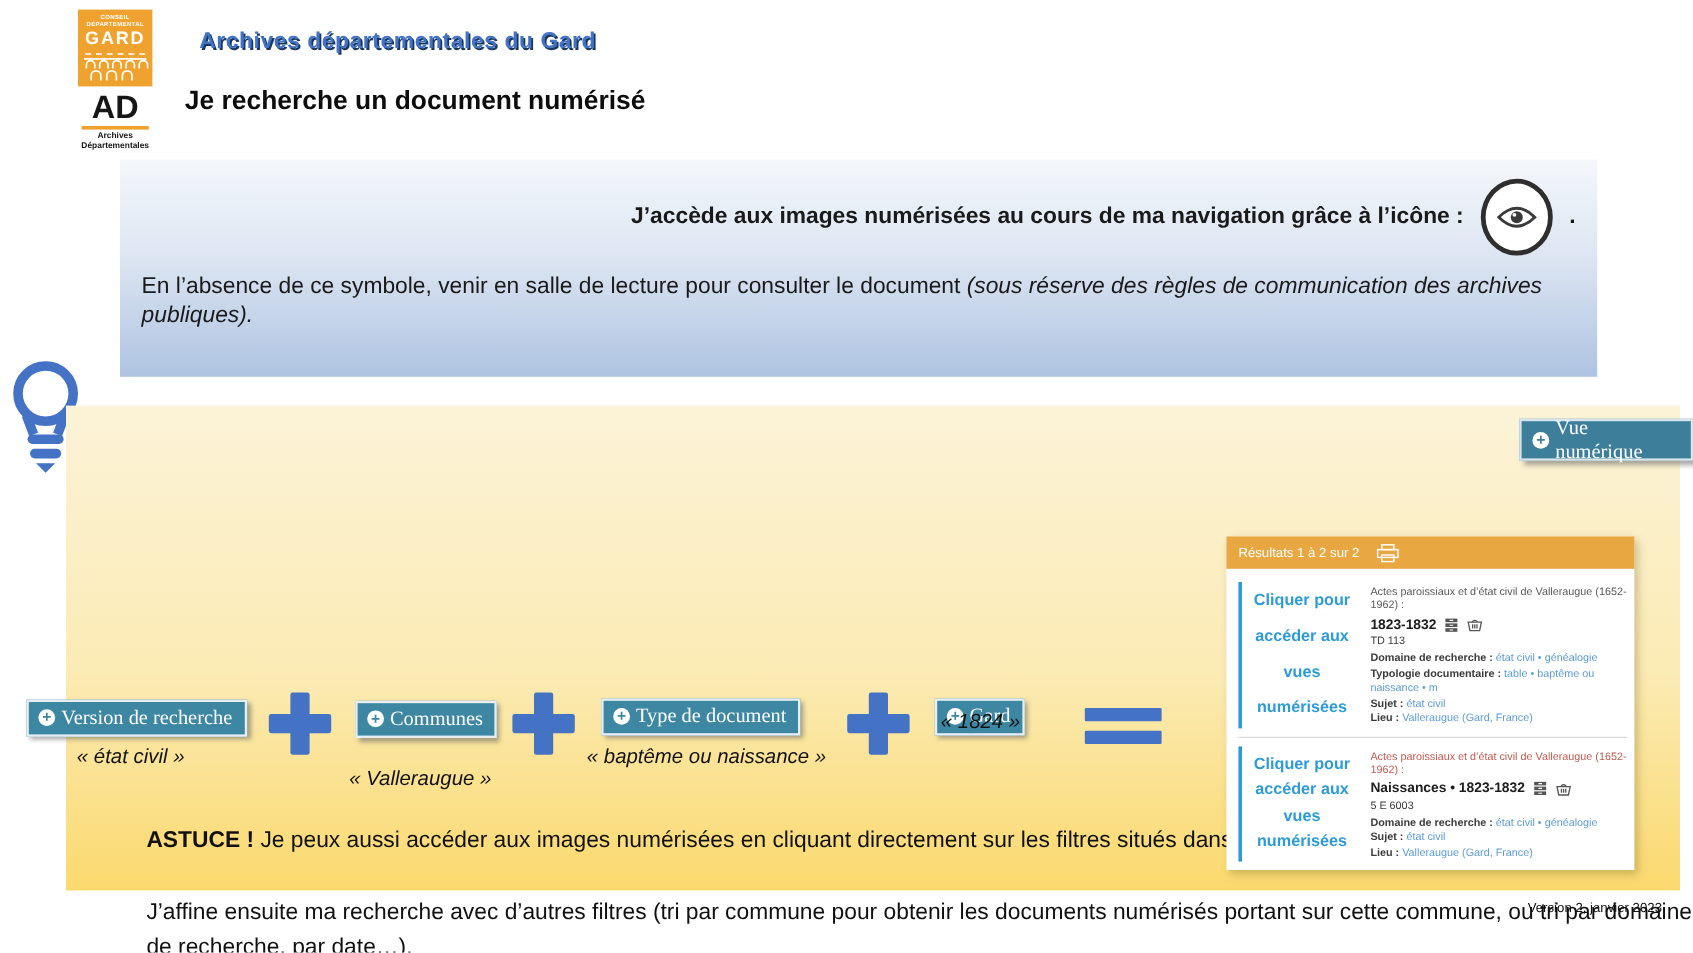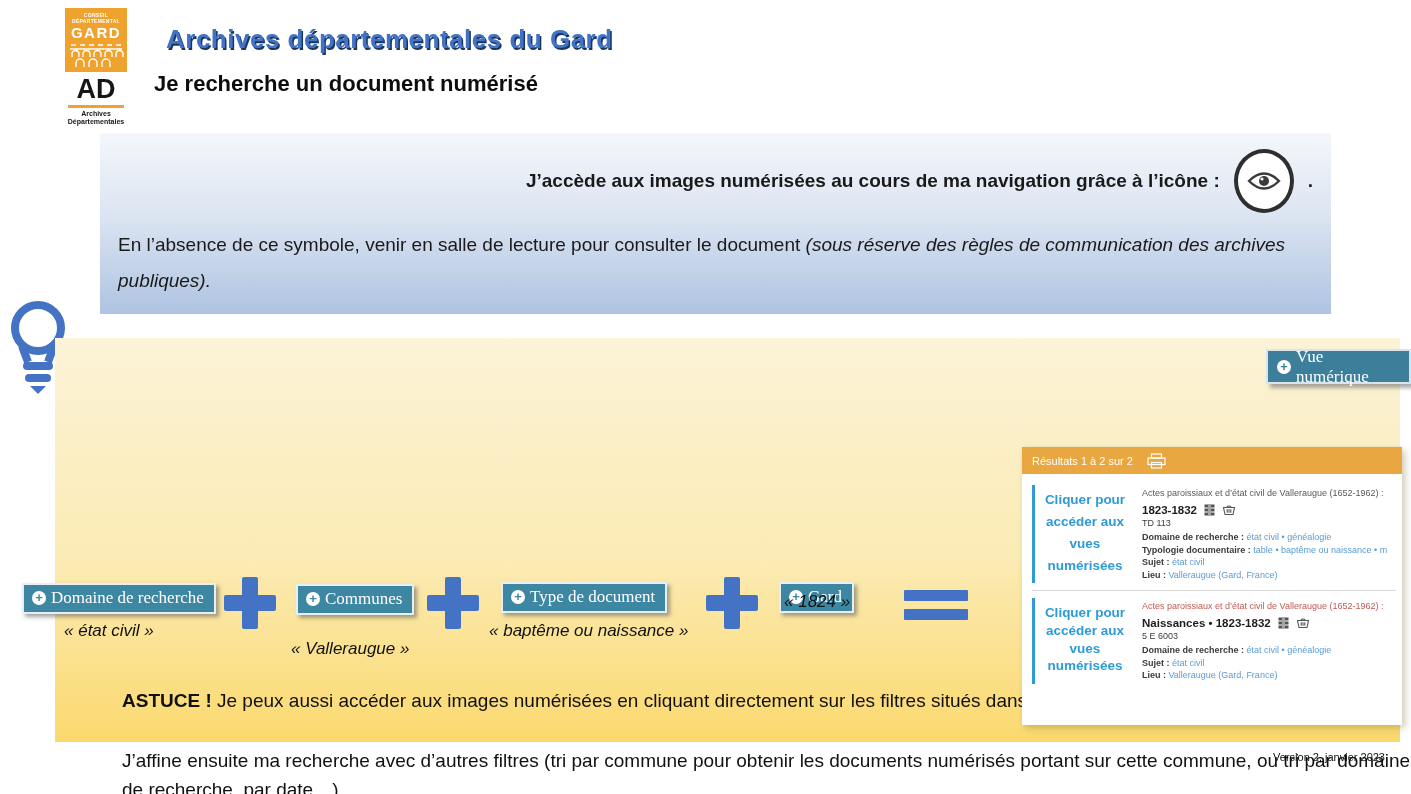--- a/index.html
+++ b/index.html
@@ -13,39 +13,39 @@
   .logo-block { position:absolute; left:64px; top:8px; width:64px; text-align:center; }
   .logo-square { width:62px; height:64px; background:#EFA32E; color:#fff; padding-top:4px; margin:0 auto; }
   .logo-council { font-size:5px; font-weight:bold; line-height:6px; letter-spacing:.3px; }
   .logo-gard { font-size:15px; font-weight:bold; letter-spacing:1.5px; line-height:17px; }
   .logo-ad { font-size:27px; font-weight:bold; color:#161616; line-height:30px; margin-top:2px; }
   .logo-rule { width:56px; height:3px; background:#EFA32E; margin:1px auto 2px; }
   .logo-sub { font-size:7px; font-weight:bold; color:#161616; line-height:8px; }
 
   
   .main-title {
-    position:absolute; left:166px; top:24px; font-size:26px; font-weight:bold;
+    position:absolute; left:166px; top:24px; font-size:19px; font-weight:bold;
     color:#4472C4; text-shadow:1.5px 1.5px 0 #17375E; letter-spacing:.5px;
   }
   .sub-title { position:absolute; left:154px; top:71px; font-size:22px; font-weight:bold; color:#0d0d0d; }
 
   
   .info-box {
     position:absolute; left:100px; top:133px; width:1231px; height:181px;
     background:linear-gradient(180deg,#F4F7FB 0%,#DCE5F2 45%,#AEC3E1 100%);
     padding:10px 18px 0 18px; font-size:19px; color:#1a1a1a;
   }
   .info-line1 { display:flex; align-items:center; font-weight:bold; height:76px;justify-content:flex-end; }
   .eye-circle {
     width:60px; height:64px; border:4px solid #2e2e2e; border-radius:50%;
     background:#fff; display:flex; align-items:center; justify-content:center;
     margin-left:14px; flex:0 0 auto;
   }
   .info-dot { font-weight:bold; margin-left:14px; }
-  .info-line2 { margin-top:8px; line-height:36px; width:1195px; }
+  .info-line2 { margin-top:8px; line-height:24px; width:1195px; }
   .info-line2 .it { font-style:italic; }
 
   
   .bulb { position:absolute; left:10px; top:298px; }
 
   
   .tip-box {
     position:absolute; left:55px; top:338px; width:1345px; height:404px;
     background:linear-gradient(180deg,#FCF3D8 0%,#FBEBB4 55%,#FBD96E 100%);
   }
@@ -75,21 +75,21 @@
   .filter-val { position:absolute; font-size:17px; font-style:italic; color:#111; white-space:nowrap; }
   .plus { position:absolute; width:52px; height:52px; }
   .plus::before { content:""; position:absolute; left:18px; top:0; width:16px; height:52px; background:#4472C4; border-radius:2px; }
   .plus::after  { content:""; position:absolute; left:0; top:18px; width:52px; height:16px; background:#4472C4; border-radius:2px; }
   .equals { position:absolute; left:904px; top:590px; width:64px; height:30px; }
   .equals .bar { position:absolute; left:0; width:64px; height:11px; background:#4472C4; border-radius:1px; }
   .equals .bar:nth-child(2) { top:19px; }
 
   
   .results-panel {
-    position:absolute; left:1022px; top:447px; width:380px; height:278px;
+    position:absolute; left:1022px; top:447px; width:340px; height:278px;
     background:#ffffff; box-shadow:3px 3px 7px rgba(120,100,40,.35);
   }
   .results-header {
     height:27px; background:#E9A742; color:#fff; font-size:11px;
     display:flex; align-items:center; gap:14px; padding:0 10px;
   }
   .results-body { padding-top:11px; }
   .result { display:flex; border-left:3px solid #2E9BD6; margin:0 0 0 10px; }
   .click-col {
     width:100px; color:#2E9BD6; font-weight:bold; font-size:13.5px; text-align:center;
@@ -177,21 +177,21 @@
 
   </div>
 
   <div class="vue-btn">
     <span class="plus-circle">+</span>
     <span>Vue numérique</span>
   </div>
 
   <div class="filter-btn" style="left:22px; top:583px;">
     <span class="plus-circle">+</span>
-    <span>Domaine de recherche</span>
+    <span>Version de recherche</span>
   </div>
   <div class="filter-val" style="left:64px; top:621px;">« état civil »</div>
 
   <div class="plus" style="left:224px; top:577px;"></div>
 
   <div class="filter-btn" style="left:296px; top:584px;">
     <span class="plus-circle">+</span>
     <span>Communes</span>
   </div>
   <div class="filter-val" style="left:291px; top:639px;">« Valleraugue »</div>

